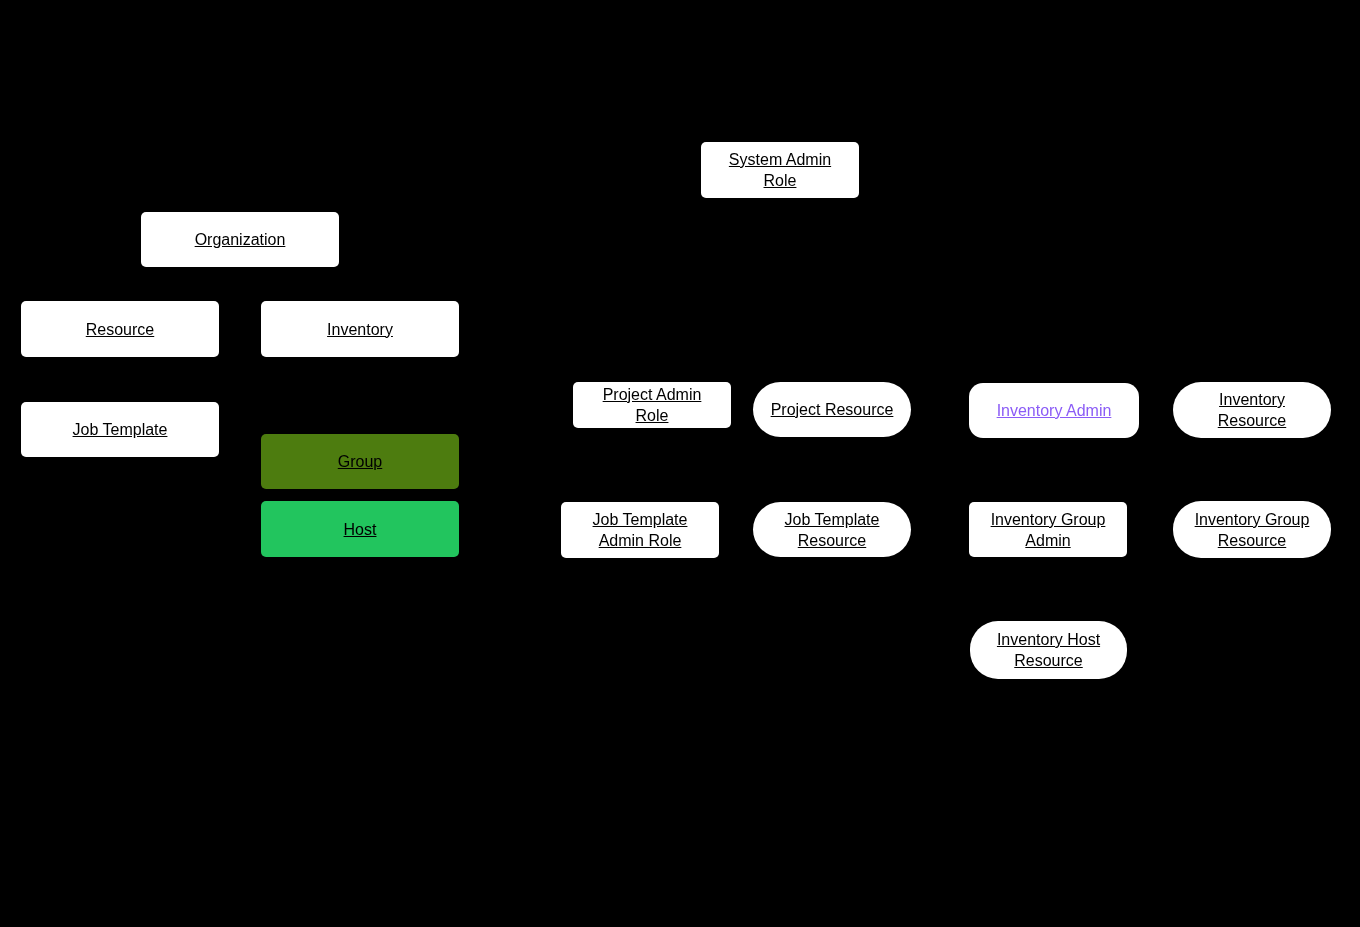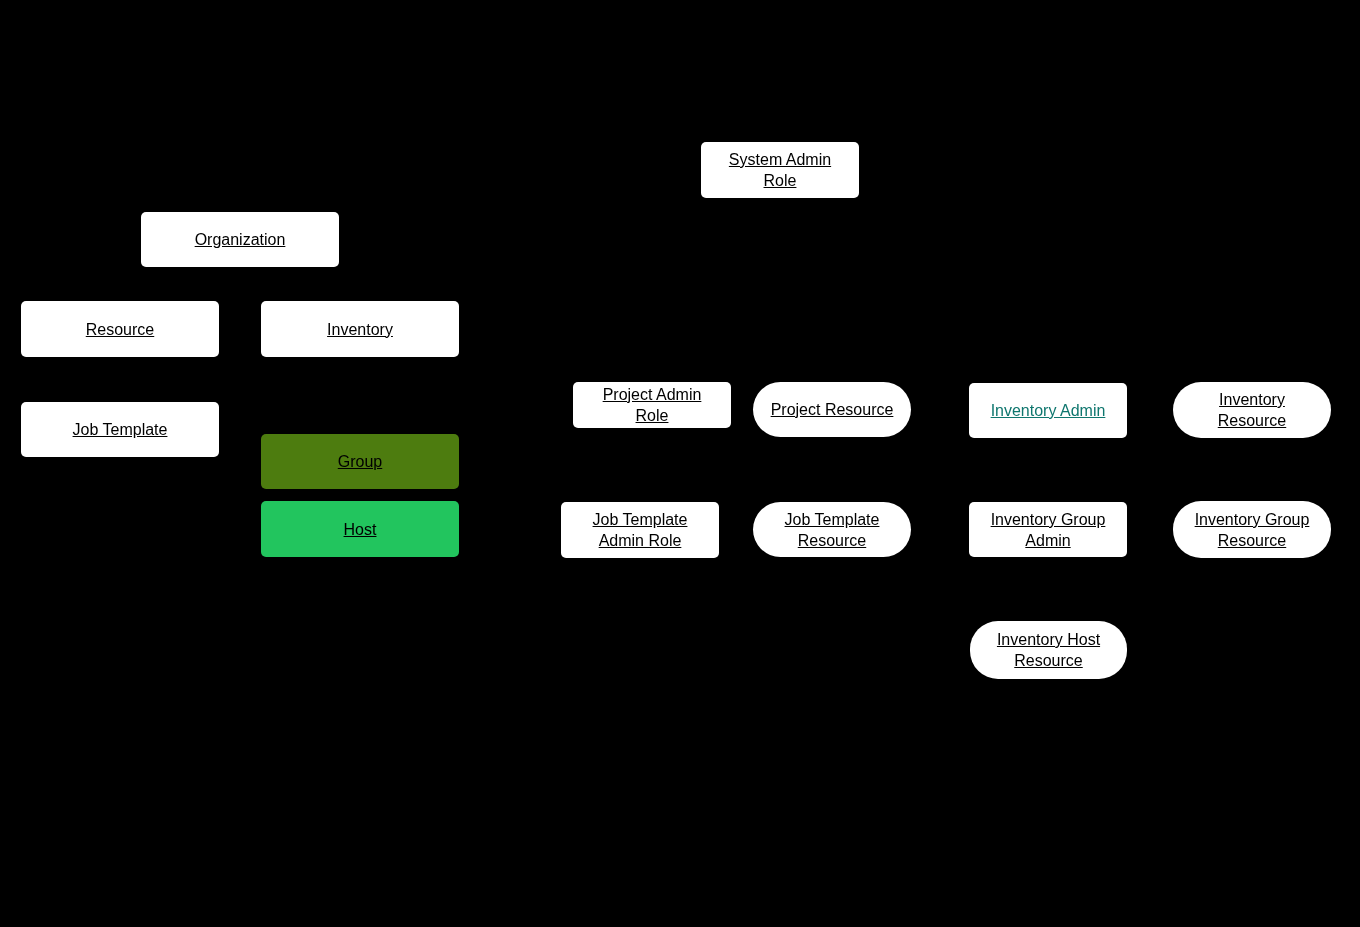--- a/index.html
+++ b/index.html
@@ -66,21 +66,21 @@
       <span class="label">System Admin
 Role</span>
     </div>
     <div class="node rect" style="left: 561px; top: 382px; width: 158px; height: 46px; background: rgb(255, 255, 255); color: rgb(0, 0, 0); margin-left: 12px;">
       <span class="label">Project Admin
 Role</span>
     </div>
     <div class="node pill" style="left: 753px; top: 382px; width: 158px; height: 55px; background: rgb(255, 255, 255); color: rgb(0, 0, 0); text-align: center;">
       <span class="label">Project Resource</span>
     </div>
-    <div class="node rect" style="left: 969px; top: 383px; width: 158px; height: 55px; background: rgb(255, 255, 255); color: #0f766e;">
+    <div class="node rect" style="left: 969px; top: 383px; width: 170px; height: 55px; background: rgb(255, 255, 255); color: #8b5cf6; border-radius: 14px;">
       <span class="label">Inventory Admin</span>
     </div>
     <div class="node pill" style="left: 1173px; top: 382px; width: 158px; height: 56px; background: rgb(255, 255, 255); color: rgb(0, 0, 0);">
       <span class="label">Inventory
 Resource</span>
     </div>
     <div class="node rect" style="left: 561px; top: 502px; width: 158px; height: 56px; background: rgb(255, 255, 255); color: rgb(0, 0, 0);">
       <span class="label">Job Template
 Admin Role</span>
     </div>

